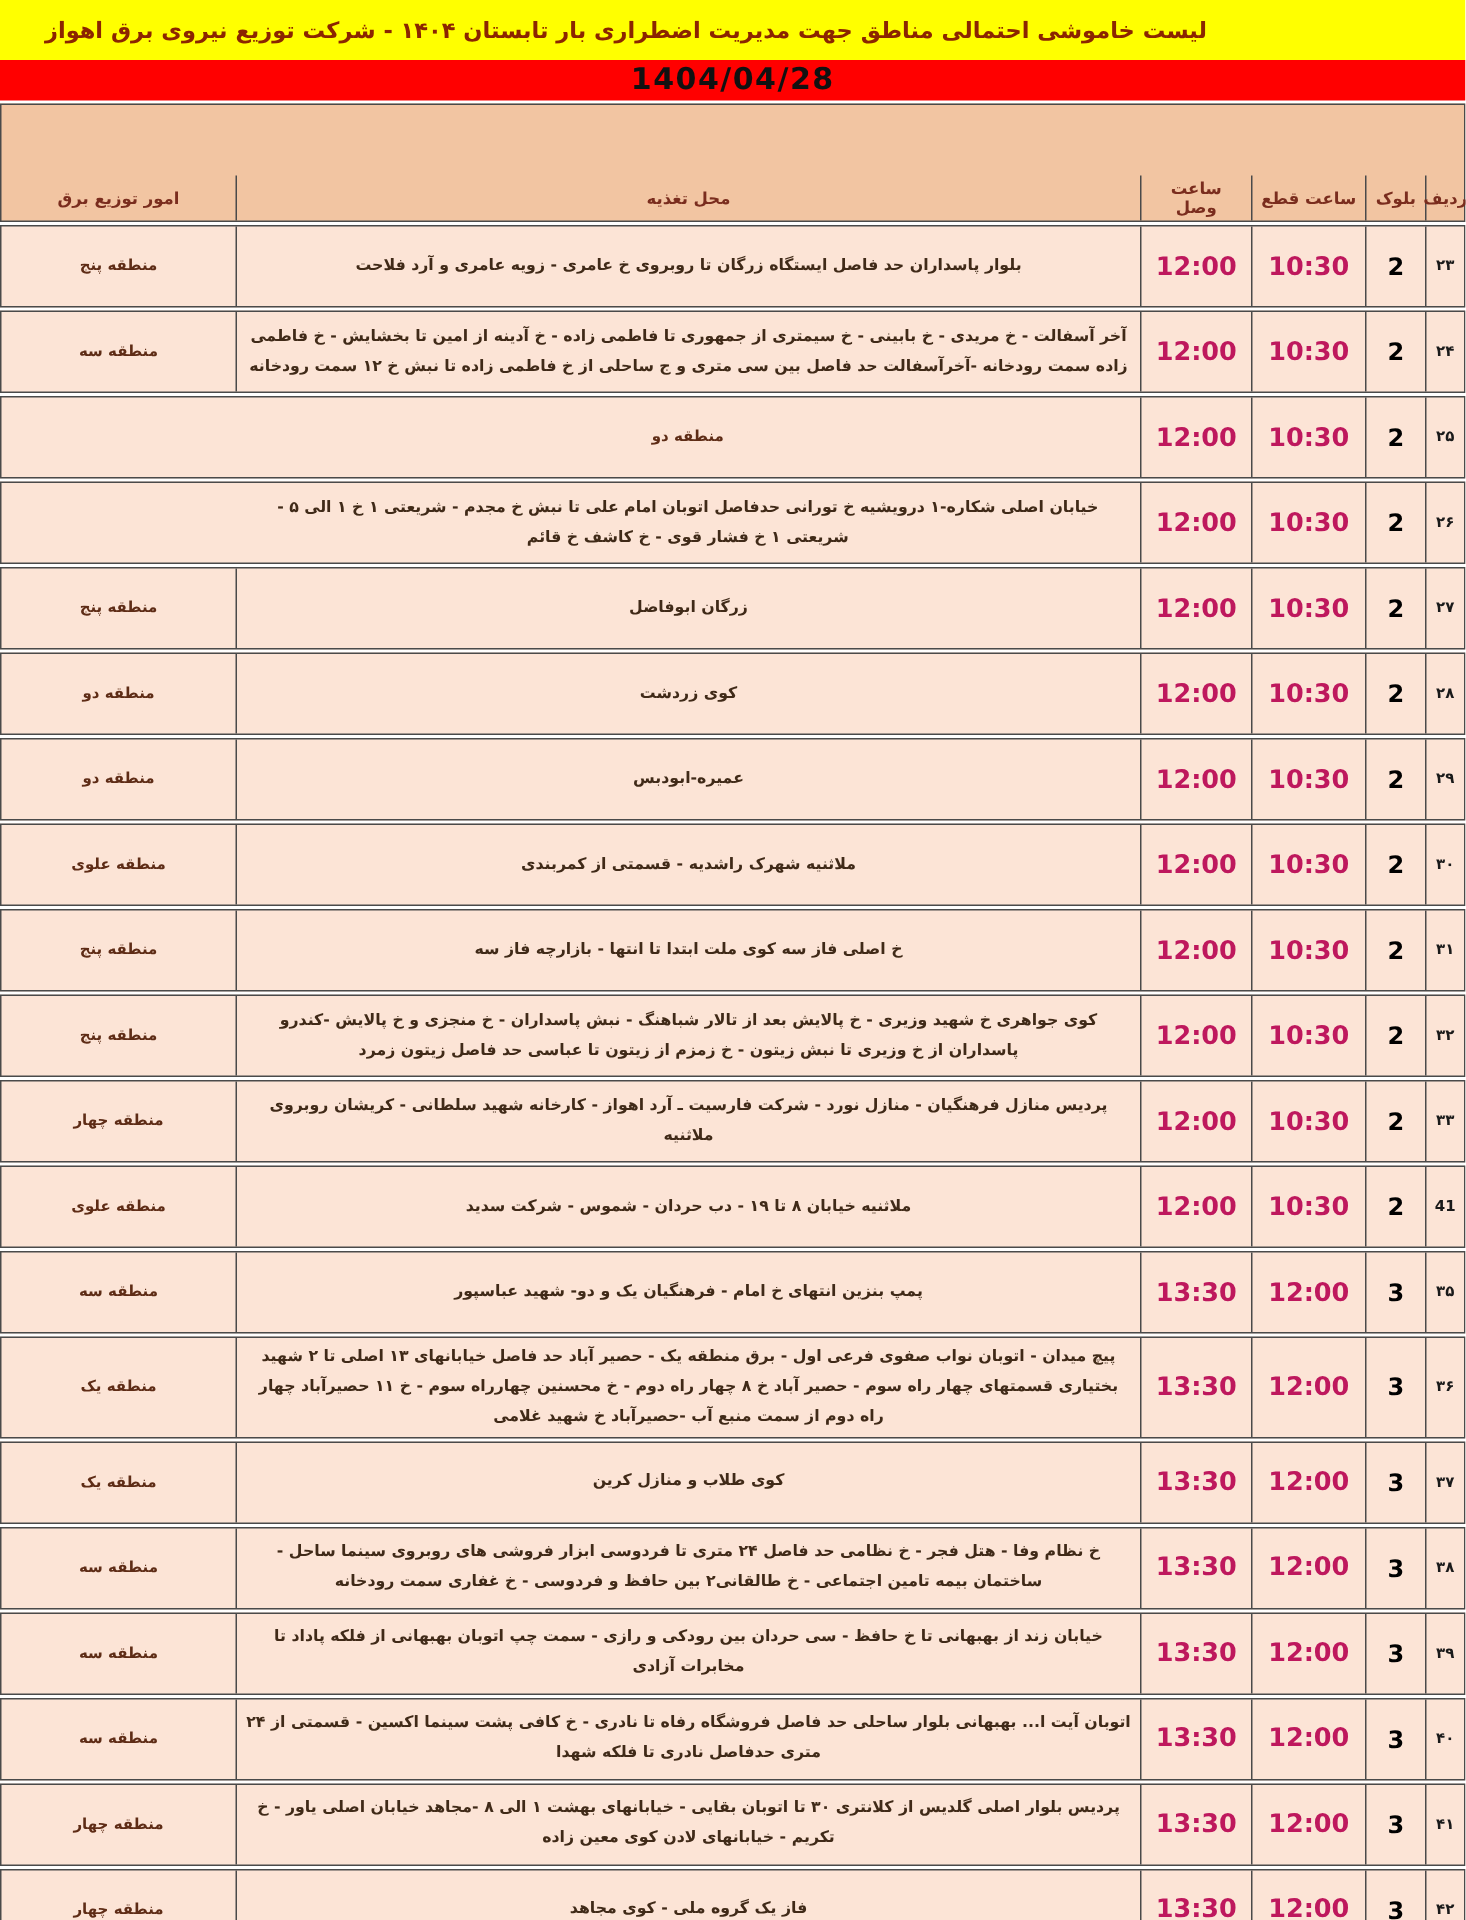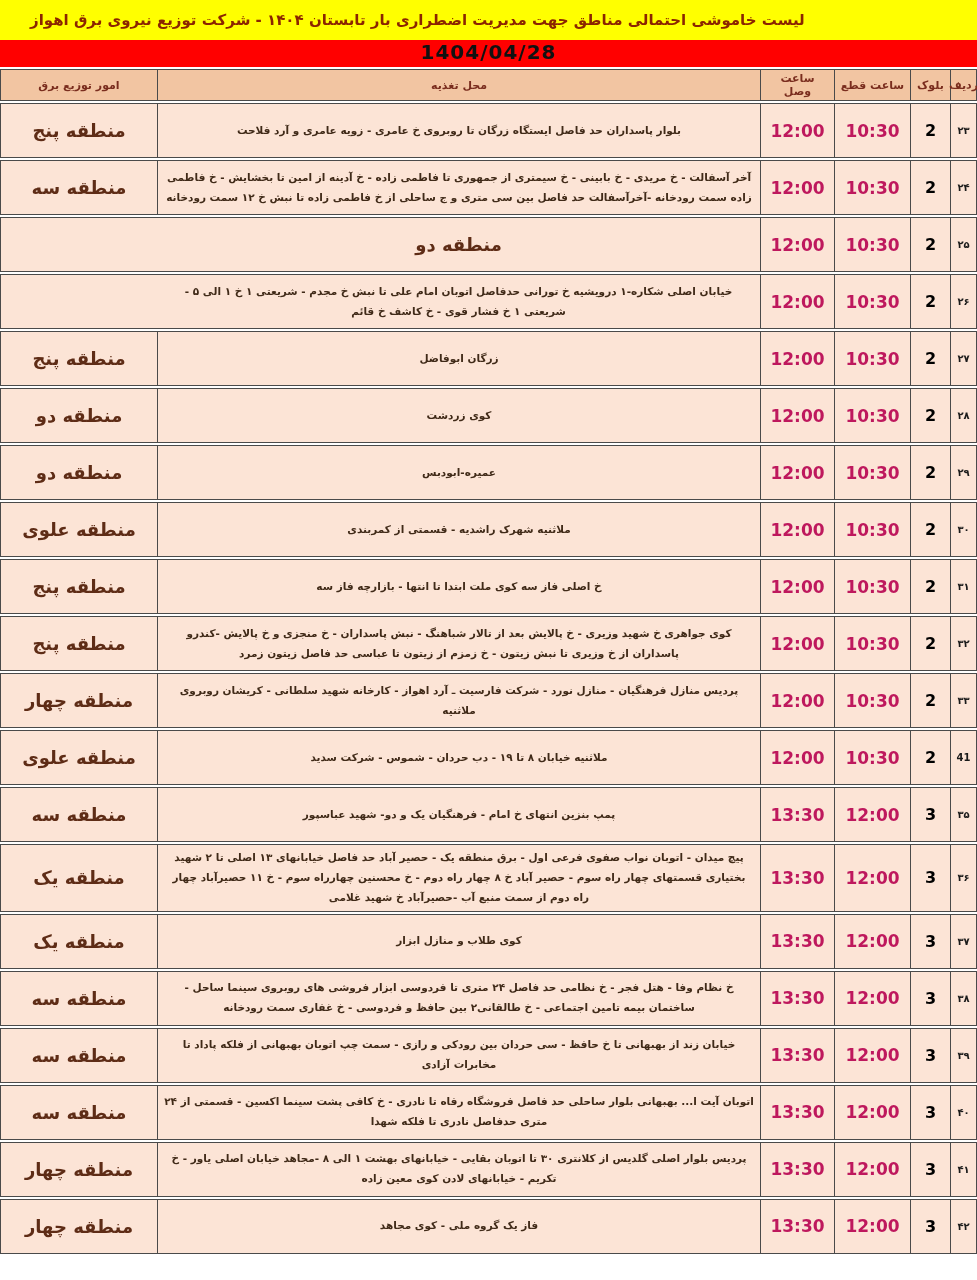--- a/index.html
+++ b/index.html
@@ -13,28 +13,28 @@
   .date-band .date{color:#111111;font-weight:bold;font-size:20px;direction:ltr;letter-spacing:1px;}
 
   .tablewrap{padding:2px 0 6px 0;}
   .row{display:grid;grid-template-columns:26px 40px 76px 74px 1fr 156px;direction:rtl;
        border:1px solid #4a4a4a;margin:0 0 2px 0;background:#fce4d6;}
   .row > div{border-left:1px solid #4a4a4a;display:flex;align-items:center;justify-content:center;
              text-align:center;padding:3px 6px;box-sizing:border-box;}
   .row > div:last-child{border-left:none;}
 
   .header-row{background:#f2c5a2;min-height:23px;margin-bottom:2px;}
-  .header-row > div{color:#7a2d1e;font-weight:bold;font-size:11px;padding:2px 4px;}
+  .header-row > div{color:#7a2d1e;font-weight:bold;font-size:11px;padding:2px 4px;margin-top:47px;}
 
   .body-row{min-height:53px;}
   .c-rownum{color:#1a1a1a;font-weight:bold;font-size:10px;}
   .c-block{color:#000000;font-weight:bold;font-size:16px;}
   .c-time{color:#be185d;font-weight:bold;font-size:17px;direction:ltr;}
   .c-loc{color:#402a18;font-weight:bold;font-size:10.5px;line-height:1.9;}
-  .c-district{color:#5e2c16;font-weight:bold;font-size:18px;}
+  .c-district{color:#5e2c16;font-weight:bold;font-size:10px;}
 </style>
 </head>
 <body>
 
 <div class="page">
 
   <div class="title-band">
     <div class="title">لیست خاموشی احتمالی مناطق جهت مدیریت اضطراری بار تابستان ۱۴۰۴ - شرکت توزیع نیروی برق اهواز</div>
   </div>
 
@@ -160,21 +160,21 @@
           <div class="c-time">12:00</div>
           <div class="c-time">13:30</div>
           <div class="c-loc">پیچ میدان - اتوبان نواب صفوی فرعی اول - برق منطقه یک - حصیر آباد حد فاصل خیابانهای ۱۳ اصلی تا ۲ شهید بختیاری قسمتهای چهار راه سوم - حصیر آباد خ ۸ چهار راه دوم - خ محسنین چهارراه سوم - خ ۱۱ حصیرآباد چهار راه دوم از سمت منبع آب -حصیرآباد خ شهید غلامی</div>
           <div class="c-district">منطقه یک</div>
         </div>
         <div class="row body-row">
           <div class="c-rownum">۳۷</div>
           <div class="c-block">3</div>
           <div class="c-time">12:00</div>
           <div class="c-time">13:30</div>
-          <div class="c-loc">کوی طلاب و منازل ابزار</div>
+          <div class="c-loc">کوی طلاب و منازل کرین</div>
           <div class="c-district">منطقه یک</div>
         </div>
         <div class="row body-row">
           <div class="c-rownum">۳۸</div>
           <div class="c-block">3</div>
           <div class="c-time">12:00</div>
           <div class="c-time">13:30</div>
           <div class="c-loc">خ نظام وفا - هتل فجر - خ نظامی حد فاصل ۲۴ متری تا فردوسی ابزار فروشی های روبروی سینما ساحل - ساختمان بیمه تامین اجتماعی - خ طالقانی۲ بین حافظ و فردوسی - خ غفاری سمت رودخانه</div>
           <div class="c-district">منطقه سه</div>
         </div>

